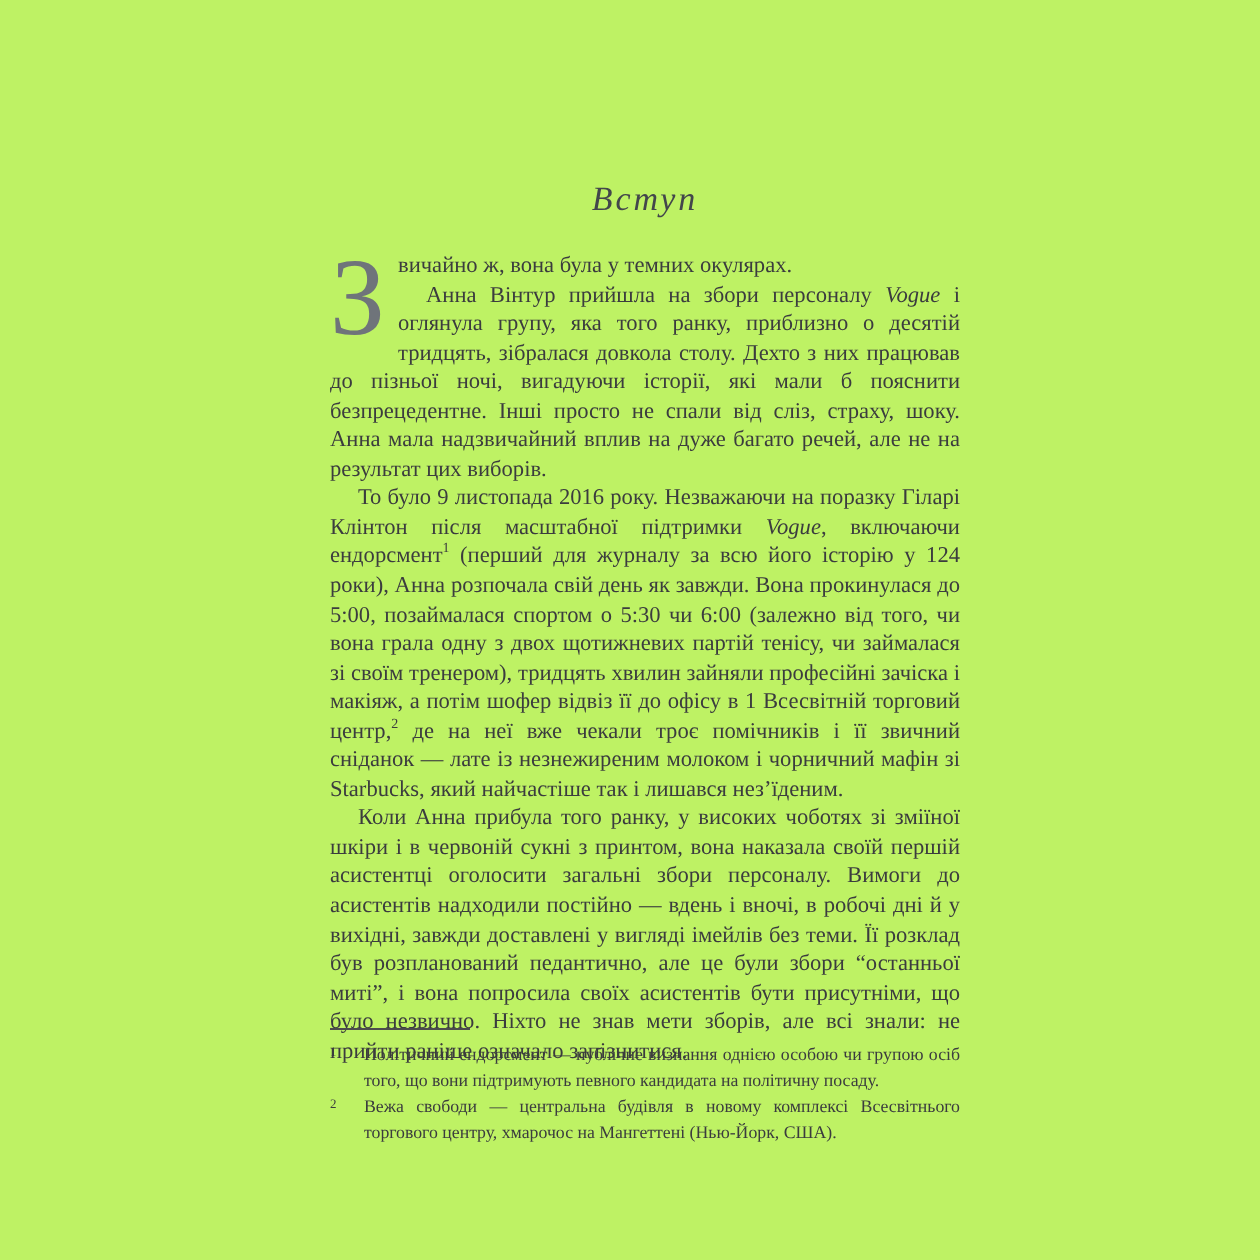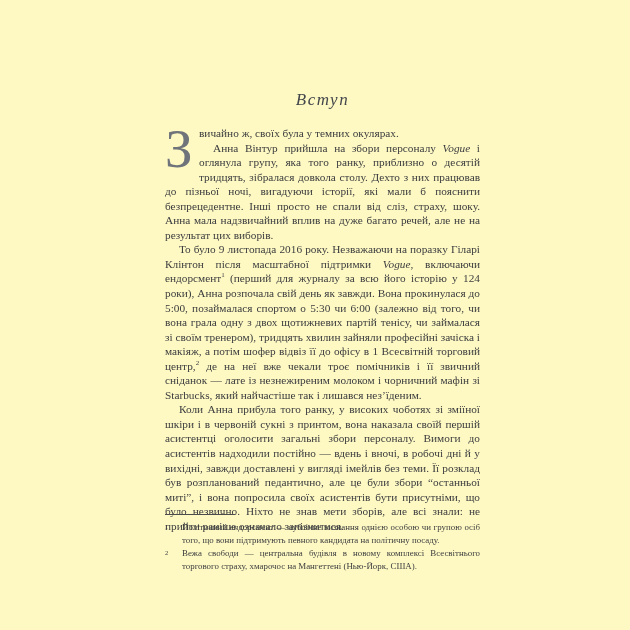--- a/index.html
+++ b/index.html
@@ -4,21 +4,21 @@
 <style>
   html, body {
     margin: 0;
     padding: 0;
     background: #ffffff;
   }
   .page {
     position: relative;
     width: 630px;
     height: 630px;
-    background: #fef9c3;
+    background: #bef264;
     font-family: "Liberation Serif", serif;
     overflow: hidden;
   }
   .chapter-title {
     position: absolute;
     top: 90px;
     left: 165px;
     width: 315px;
     margin: 0;
     text-align: center;
@@ -90,26 +90,26 @@
     font-size: 6.5px;
   }
 </style>
 </head>
 <body>
 
 <div class="page">
   <h1 class="chapter-title">Вступ</h1>
 
   <div class="text-block">
-      <p class="para"><span class="dropcap">З</span><span>вичайно ж, своїх була у темних окулярах.</span></p>
+      <p class="para"><span class="dropcap">З</span><span>вичайно ж, вона була у темних окулярах.</span></p>
       <p class="para indent"><span>Анна Вінтур прийшла на збори персоналу </span><em>Vogue</em><span> і оглянула групу, яка того ранку, приблизно о десятій тридцять, зібралася довкола столу. Дехто з них працював до пізньої ночі, вигадуючи історії, які мали б пояснити безпрецедентне. Інші просто не спали від сліз, страху, шоку. Анна мала надзвичайний вплив на дуже багато речей, але не на результат цих виборів.</span></p>
       <p class="para indent"><span>То було 9 листопада 2016 року. Незважаючи на поразку Гіларі Клінтон після масштабної підтримки </span><em>Vogue</em><span>, включаючи ендорсмент</span><sup class="fnref">1</sup><span> (перший для журналу за всю його історію у 124 роки), Анна розпочала свій день як завжди. Вона прокинулася до 5:00, позаймалася спортом о 5:30 чи 6:00 (залежно від того, чи вона грала одну з двох щотижневих партій тенісу, чи займалася зі своїм тренером), тридцять хвилин зайняли професійні зачіска і макіяж, а потім шофер відвіз її до офісу в 1 Всесвітній торговий центр,</span><sup class="fnref">2</sup><span> де на неї вже чекали троє помічників і її звичний сніданок — лате із незнежиреним молоком і чорничний мафін зі Starbucks, який найчастіше так і лишався нез’їденим.</span></p>
       <p class="para indent"><span>Коли Анна прибула того ранку, у високих чоботях зі зміїної шкіри і в червоній сукні з принтом, вона наказала своїй першій асистентці оголосити загальні збори персоналу. Вимоги до асистентів надходили постійно — вдень і вночі, в робочі дні й у вихідні, завжди доставлені у вигляді імейлів без теми. Її розклад був розпланований педантично, але це були збори “останньої миті”, і вона попросила своїх асистентів бути присутніми, що було незвично. Ніхто не знав мети зборів, але всі знали: не прийти раніше означало запізнитися.</span></p>
     </div>
 
   <div class="footnote-block">
     <div class="fn-rule"></div>
     <div>
         <div class="footnote"><span class="fn-marker">1</span><span>Політичний ендорсмент — публічне визнання однією особою чи групою осіб того, що вони підтримують певного кандидата на політичну посаду.</span></div>
-        <div class="footnote"><span class="fn-marker">2</span><span>Вежа свободи — центральна будівля в новому комплексі Всесвітнього торгового страху, хмарочос на Мангеттені (Нью-Йорк, США).</span></div>
+        <div class="footnote"><span class="fn-marker">2</span><span>Вежа свободи — центральна будівля в новому комплексі Всесвітнього торгового центру, хмарочос на Мангеттені (Нью-Йорк, США).</span></div>
       </div>
   </div>
 </div>
 
 </body></html>

